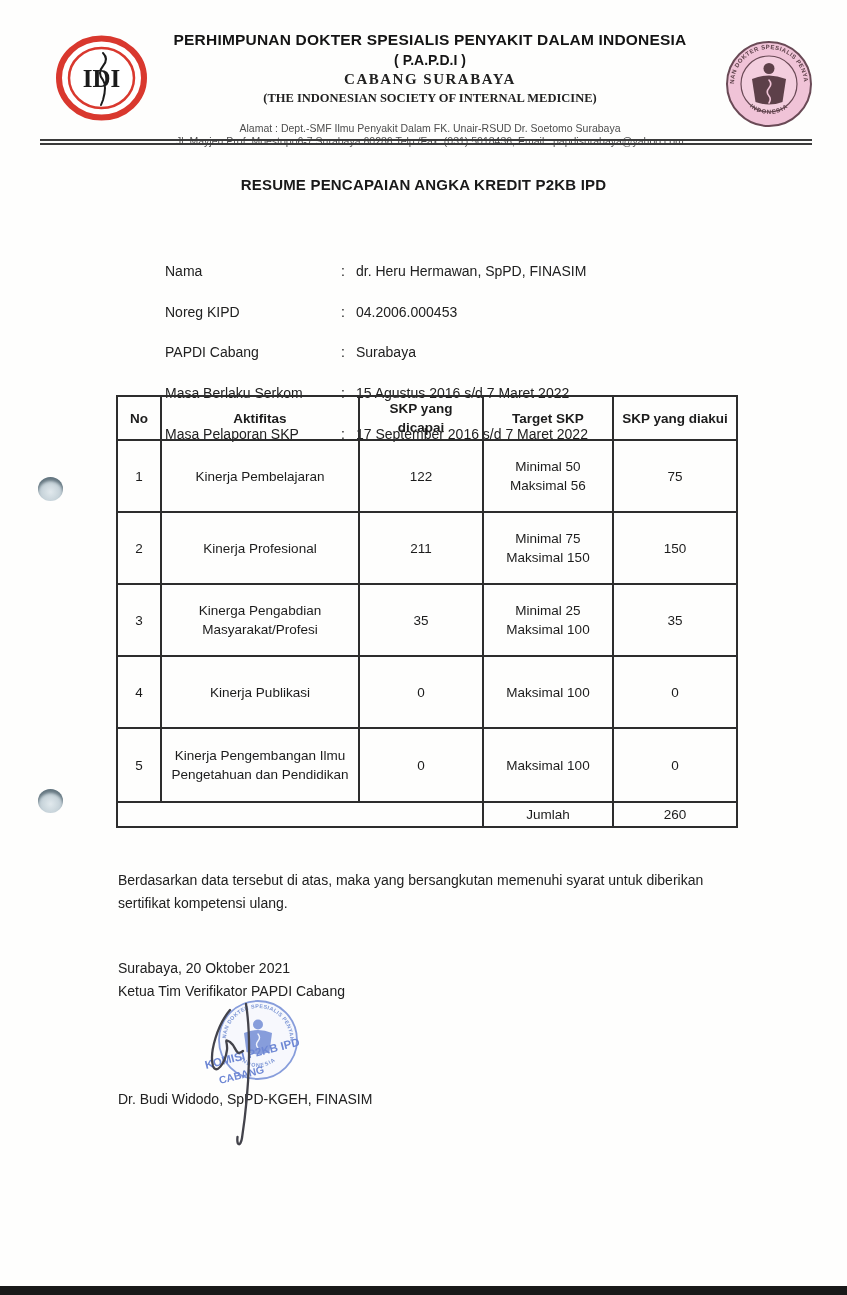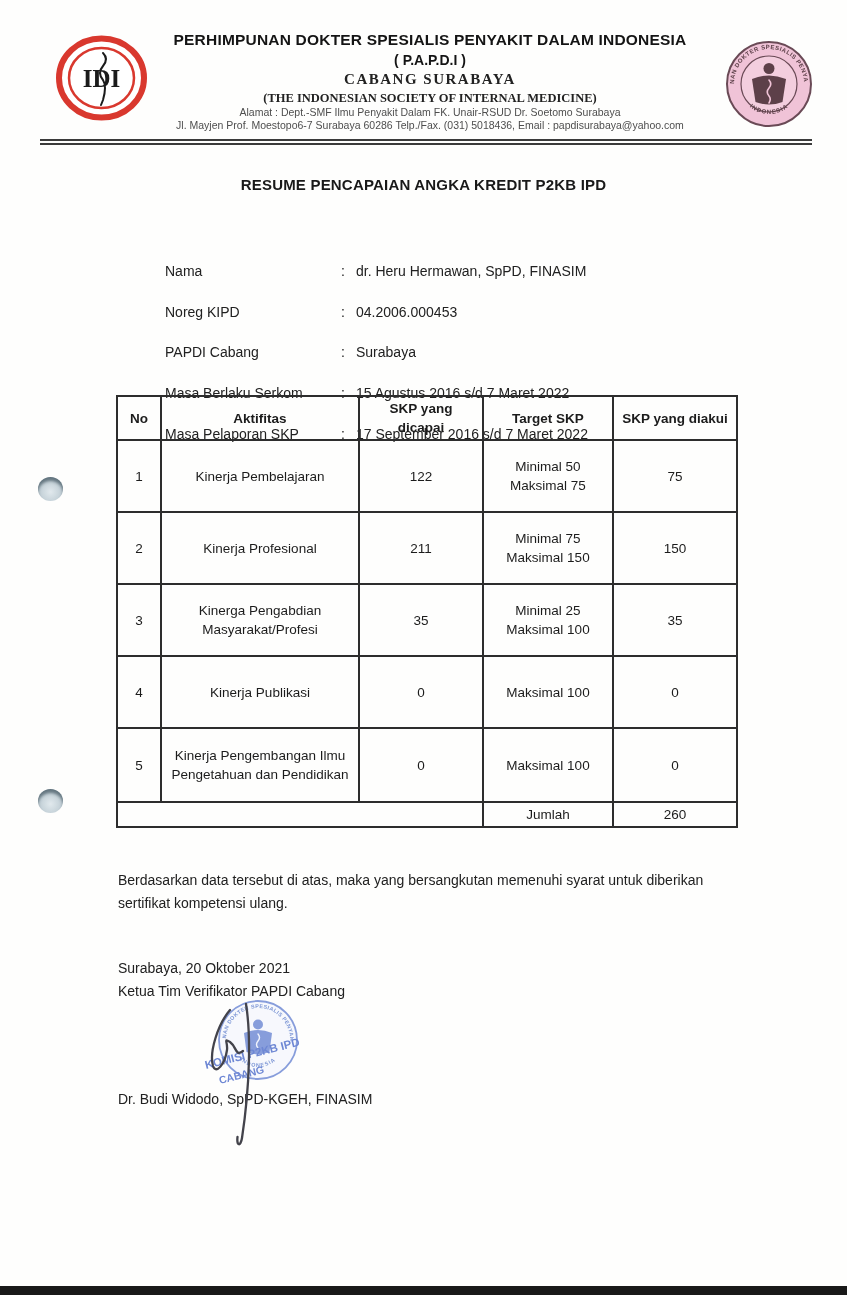--- a/index.html
+++ b/index.html
@@ -9,21 +9,21 @@
     font-family:"Liberation Sans", sans-serif; color:#1f1f1f;
     border-right:1px solid #b9bdbf;
   }
 
   
   .lh-text { position:absolute; top:31px; left:140px; width:580px; text-align:center; }
   .lh-org   { font-size:15.5px; font-weight:bold; color:#141414; letter-spacing:0.2px; }
   .lh-abbr  { font-size:14px;  font-weight:bold; color:#141414; margin-top:3px; }
   .lh-branch{ font-family:"Liberation Serif", serif; font-size:15px; font-weight:bold; letter-spacing:1.5px; color:#222; margin-top:3px; }
   .lh-eng   { font-family:"Liberation Serif", serif; font-size:12.5px; font-weight:bold; color:#222; margin-top:3px; }
-  .lh-addr1 { font-size:10.5px; color:#4e4e4e; margin-top:0; line-height:13px; }
+  .lh-addr1 { font-size:10.5px; color:#4e4e4e; margin-top:16px; line-height:13px; }
   .lh-addr2 { font-size:10.5px; color:#4e4e4e; line-height:13px; }
 
   .idi-logo   { position:absolute; top:35px; left:55px; }
   .papdi-logo { position:absolute; top:40px; left:725px; }
 
   .separator { position:absolute; top:139px; left:40px; width:772px; height:2px;
                border-top:2.5px solid #3b3b3b; border-bottom:2.5px solid #3b3b3b; }
 
   
   .doc-title { position:absolute; top:176px; left:0; width:100%; text-align:center;
@@ -155,21 +155,21 @@
       <th>SKP yang dicapai</th>
       <th>Target SKP</th>
       <th>SKP yang diakui</th>
     </tr>
     <tr class="r-data">
       <td>1</td>
       <td>Kinerja Pembelajaran</td>
       <td>122</td>
       <td>
         <span class="tline">Minimal 50</span>
-        <span class="tline">Maksimal 75</span>
+        <span class="tline">Maksimal 56</span>
       </td>
       <td>75</td>
     </tr>
     <tr class="r-data">
       <td>2</td>
       <td>Kinerja Profesional</td>
       <td>211</td>
       <td>
         <span class="tline">Minimal 75</span>
         <span class="tline">Maksimal 150</span>

